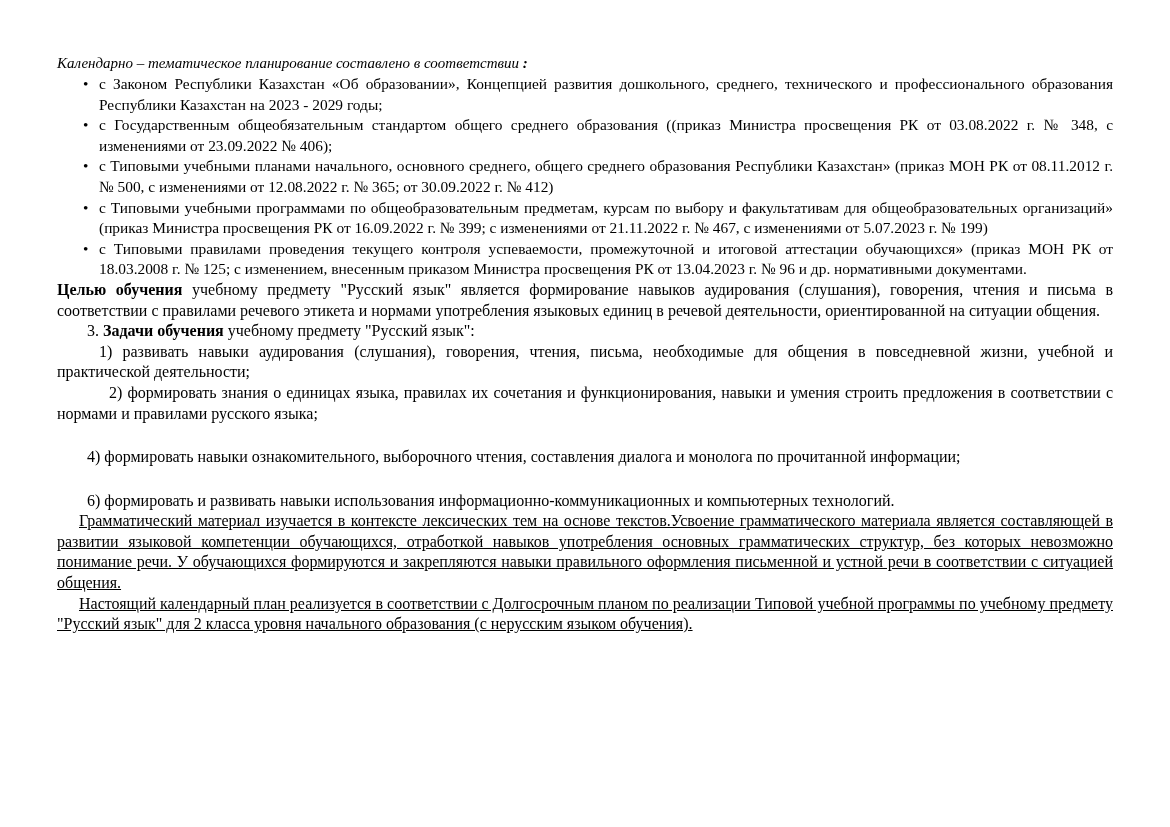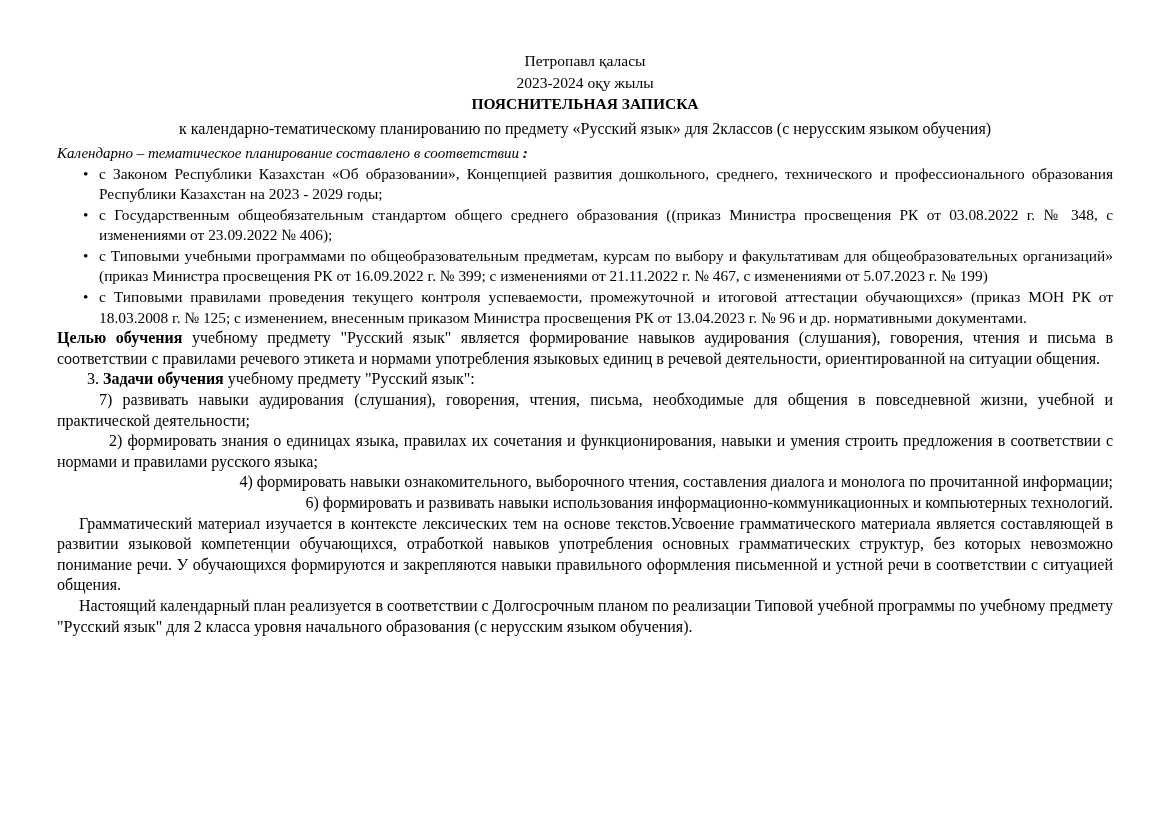--- a/index.html
+++ b/index.html
@@ -83,54 +83,49 @@
   
   p.body {
     font-size: 16px;
     line-height: 20.6px;
     margin: 0;
     text-align: justify;
     text-justify: inter-word;
   }
   p.body b { font-weight: bold; }
 
-  .ind-sm { text-indent: 22px; }
+  .ind-sm { text-indent: 22px; text-decoration: underline; }
   .ind-md { text-indent: 30px; }
   .ind-lg { text-indent: 42px; }
   .ind-xl { text-indent: 52px; }
 
-  p.nojust { text-align: right; }
+  p.nojust { text-align: left; margin-top: 23px; }
 </style>
 </head>
 <body>
 
 <div class="page">
   <div class="content">
 
-    <div>
-      <p class="center">Петропавл қаласы</p>
-      <p class="center">2023-2024 оқу жылы</p>
-      <p class="center bold">ПОЯСНИТЕЛЬНАЯ ЗАПИСКА</p>
-      <p class="subtitle">к календарно-тематическому планированию по предмету «Русский язык» для 2классов (с нерусским языком обучения)</p>
-    </div>
 
     <p class="intro-italic"><span>Календарно – тематическое планирование составлено в соответствии </span><b>:</b></p>
 
     <ul class="law-list">
       <li>с Законом Республики Казахстан «Об образовании», Концепцией развития дошкольного, среднего, технического и профессионального образования Республики Казахстан на 2023 - 2029 годы;</li>
       <li class="indent-bullet">с  Государственным общеобязательным стандартом общего среднего образования ((приказ  Министра  просвещения  РК  от 03.08.2022 г. № 348, с изменениями от 23.09.2022 № 406);</li>
+      <li>с Типовыми учебными планами начального, основного среднего, общего среднего образования Республики Казахстан» (приказ МОН РК от 08.11.2012 г. № 500, с изменениями от 12.08.2022 г. № 365; от 30.09.2022 г. № 412)</li>
       <li>с Типовыми учебными программами по общеобразовательным предметам, курсам по выбору и факультативам для общеобразовательных организаций» (приказ Министра просвещения РК от 16.09.2022 г. № 399;  с   изменениями   от   21.11.2022   г.   № 467, с изменениями от 5.07.2023 г. № 199)</li>
       <li>с Типовыми правилами проведения текущего контроля успеваемости, промежуточной и итоговой аттестации обучающихся» (приказ МОН РК от 18.03.2008 г. № 125; с изменением, внесенным приказом Министра просвещения РК от 13.04.2023 г. № 96 и др. нормативными документами.</li>
     </ul>
 
     <p class="body"><b>Целью обучения</b><span> учебному предмету "Русский язык" является формирование навыков аудирования (слушания), говорения, чтения и письма в соответствии с правилами речевого этикета и нормами употребления языковых единиц в речевой деятельности, ориентированной на ситуации общения.</span></p>
 
     <p class="body ind-md"><span>3. </span><b>Задачи обучения</b><span> учебному предмету "Русский язык":</span></p>
 
-    <p class="body ind-lg"> 7) развивать навыки аудирования (слушания), говорения, чтения, письма, необходимые для общения в повседневной жизни, учебной и практической деятельности;</p>
+    <p class="body ind-lg"> 1) развивать навыки аудирования (слушания), говорения, чтения, письма, необходимые для общения в повседневной жизни, учебной и практической деятельности;</p>
     <p class="body ind-xl">  2) формировать знания о единицах языка, правилах их сочетания и функционирования, навыки и умения строить предложения в соответствии с нормами и правилами русского языка;</p>
     <p class="body ind-md nojust"> 4) формировать навыки ознакомительного, выборочного чтения, составления диалога и монолога по прочитанной информации;</p>
     <p class="body ind-md nojust"> 6) формировать и развивать навыки использования информационно-коммуникационных и компьютерных технологий.</p>
 
     <p class="body ind-sm">Грамматический материал изучается в контексте лексических тем на основе текстов.Усвоение грамматического материала является составляющей в развитии языковой компетенции обучающихся, отработкой навыков употребления основных грамматических структур, без которых невозможно понимание речи. У обучающихся формируются и закрепляются навыки правильного оформления письменной и устной речи в соответствии с ситуацией общения.</p>
     <p class="body ind-sm">Настоящий календарный план реализуется в соответствии с Долгосрочным планом по реализации Типовой учебной программы по учебному предмету "Русский язык" для 2 класса уровня начального образования (с нерусским языком обучения).</p>
 
 
   </div>
 </div>

